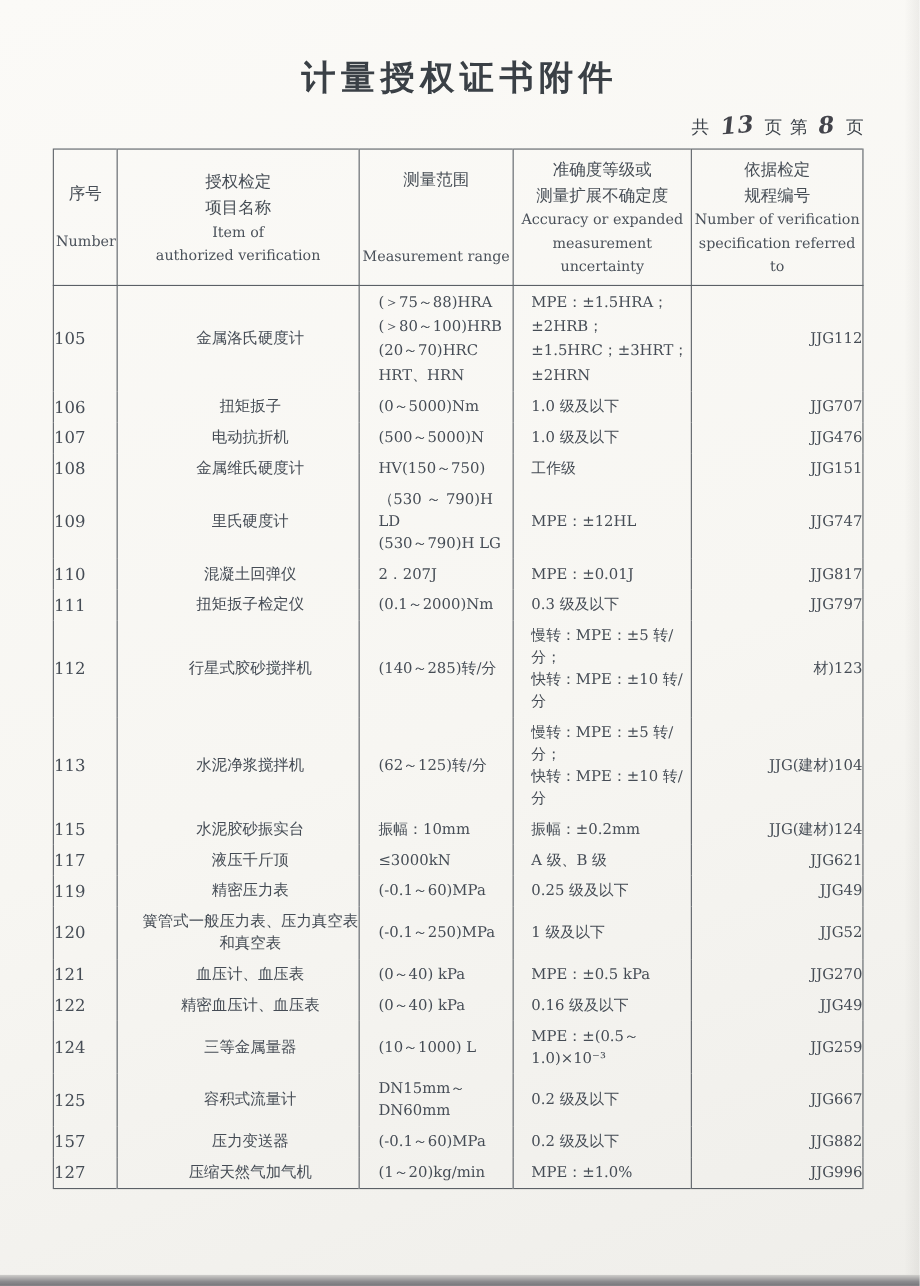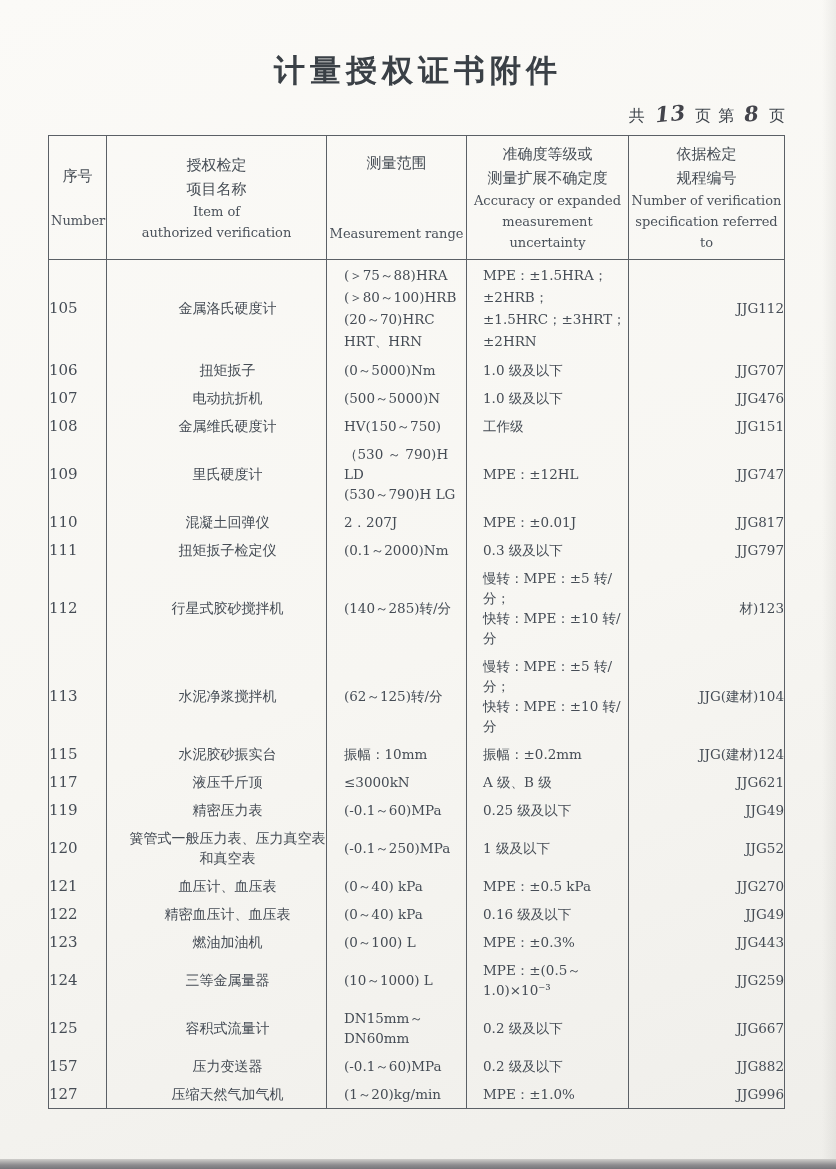--- a/index.html
+++ b/index.html
@@ -370,37 +370,20 @@
           </td>
           <td class="cell-acc">
             <div class="line">0.16 级及以下</div>
           </td>
           <td class="cell-spec">
             <div class="line">JJG49</div>
           </td>
         </tr>
         <tr>
           <td class="cell-num">
-            <div class="line">123</div>
-          </td>
-          <td class="cell-item">
-            <div class="line">燃油加油机</div>
-          </td>
-          <td class="cell-range">
-            <div class="line">(0～100) L</div>
-          </td>
-          <td class="cell-acc">
-            <div class="line">MPE：±0.3%</div>
-          </td>
-          <td class="cell-spec">
-            <div class="line">JJG443</div>
-          </td>
-        </tr>
-        <tr>
-          <td class="cell-num">
             <div class="line">124</div>
           </td>
           <td class="cell-item">
             <div class="line">三等金属量器</div>
           </td>
           <td class="cell-range">
             <div class="line">(10～1000) L</div>
           </td>
           <td class="cell-acc">
             <div class="line">MPE：±(0.5～1.0)×10⁻³</div>

